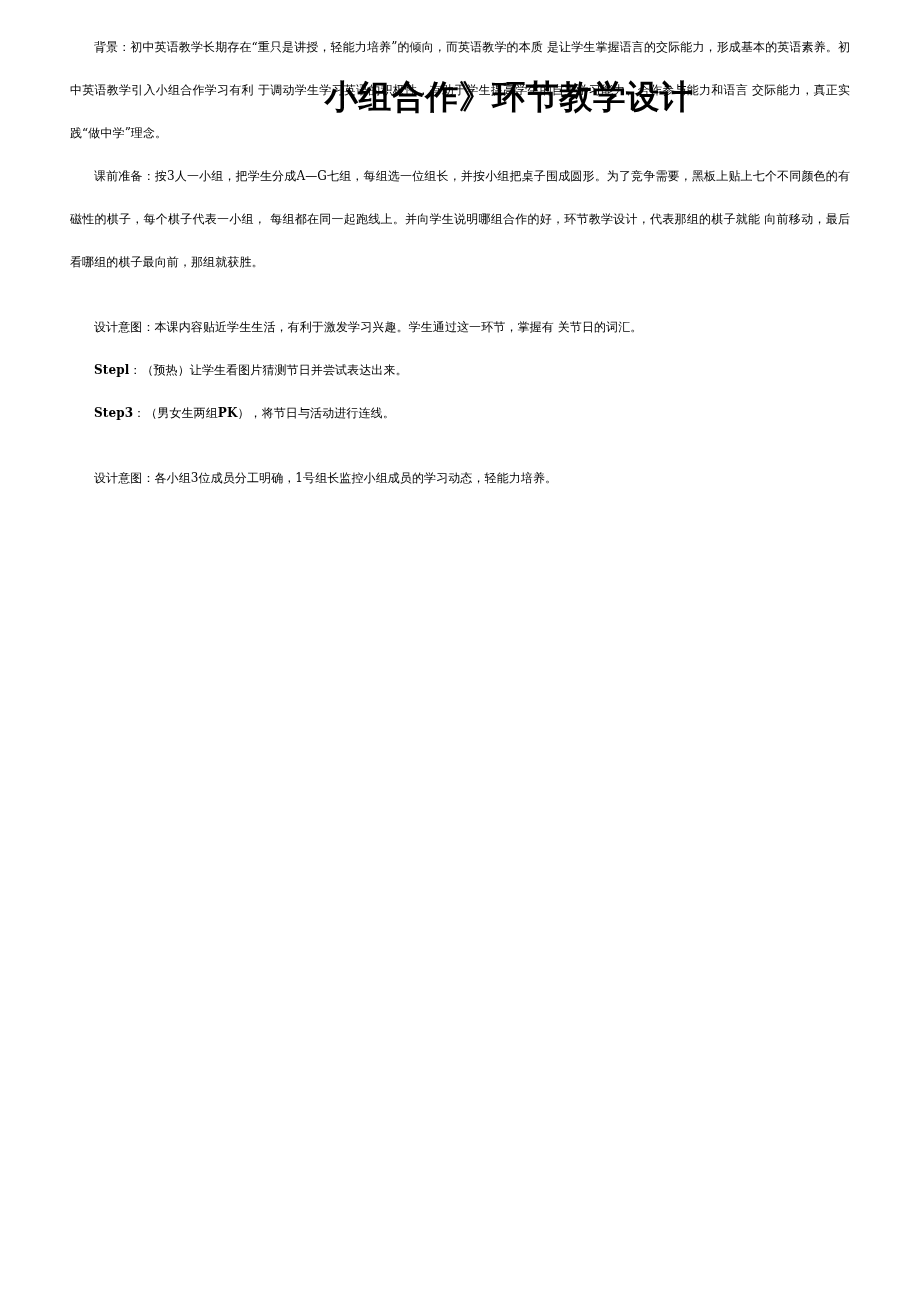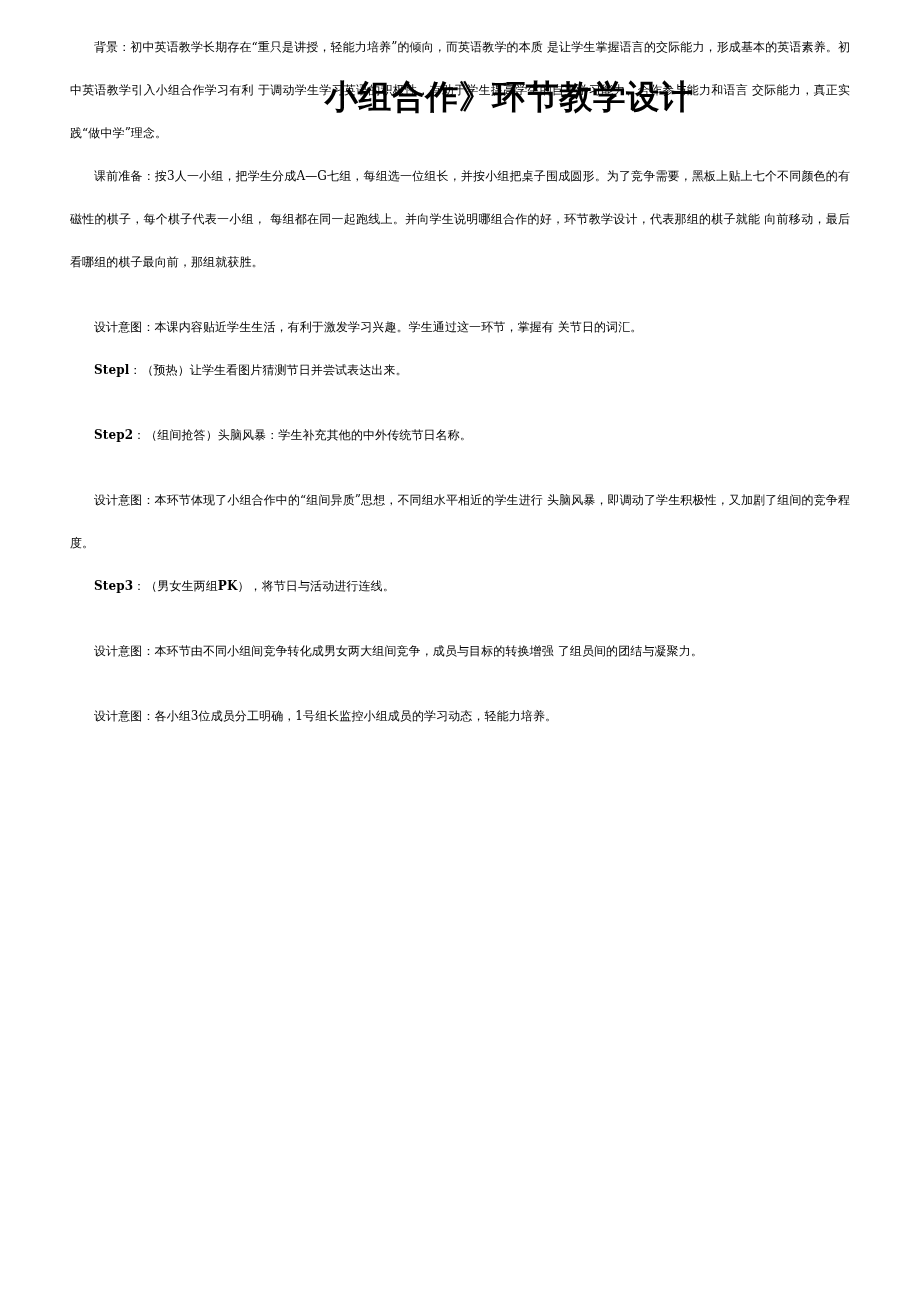--- a/index.html
+++ b/index.html
@@ -82,28 +82,23 @@
 
     <div>
       <p class="para tight">课前准备：按3人一小组，把学生分成A—G七组，每组选一位组长，并按小组把桌子围成圆形。为了竞争需要，黑板上贴上七个不同颜色的有磁性的棋子，每个棋子代表一小组， 每组都在同一起跑线上。并向学生说明哪组合作的好，环节教学设计，代表那组的棋子就能 向前移动，最后看哪组的棋子最向前，那组就获胜。</p>
     </div>
 
     <div>
       <p class="para spaced">设计意图：本课内容贴近学生生活，有利于激发学习兴趣。学生通过这一环节，掌握有 关节日的词汇。</p>
       <p class="para tight"><span class="step-label">Stepl</span>：（预热）让学生看图片猜测节日并尝试表达出来。</p>
     </div>
 
-    <div>
-      <p class="para spaced"><span class="step-label">Step2</span>：（组间抢答）头脑风暴：学生补充其他的中外传统节日名称。</p>
-      <p class="para spaced">设计意图：本环节体现了小组合作中的“组间异质”思想，不同组水平相近的学生进行 头脑风暴，即调动了学生积极性，又加剧了组间的竞争程度。</p>
-    </div>
 
     <div>
       <p class="para tight"><span class="step-label">Step3</span>：（男女生两组<span class="lat-bold">PK</span>），将节日与活动进行连线。</p>
-      <p class="para spaced">设计意图：本环节由不同小组间竞争转化成男女两大组间竞争，成员与目标的转换增强 了组员间的团结与凝聚力。</p>
     </div>
 
     <div>
     </div>
 
     <div>
       <p class="para spaced">设计意图：各小组3位成员分工明确，1号组长监控小组成员的学习动态，轻能力培养。</p>
     </div>
 
 

